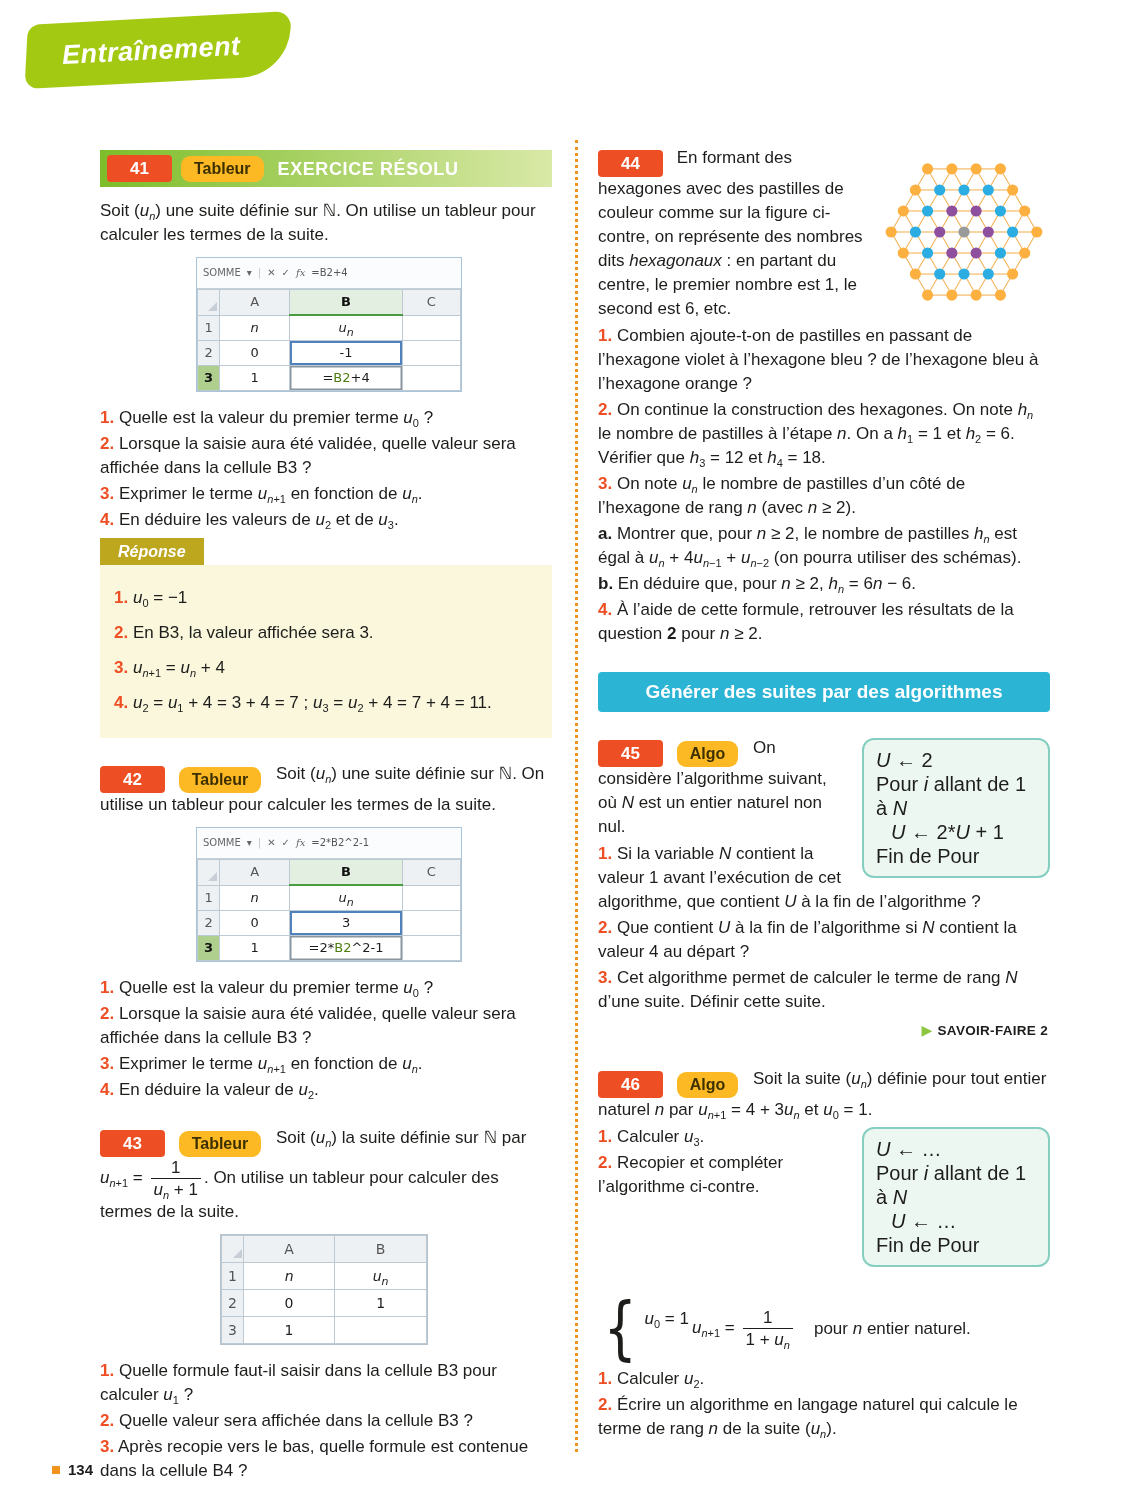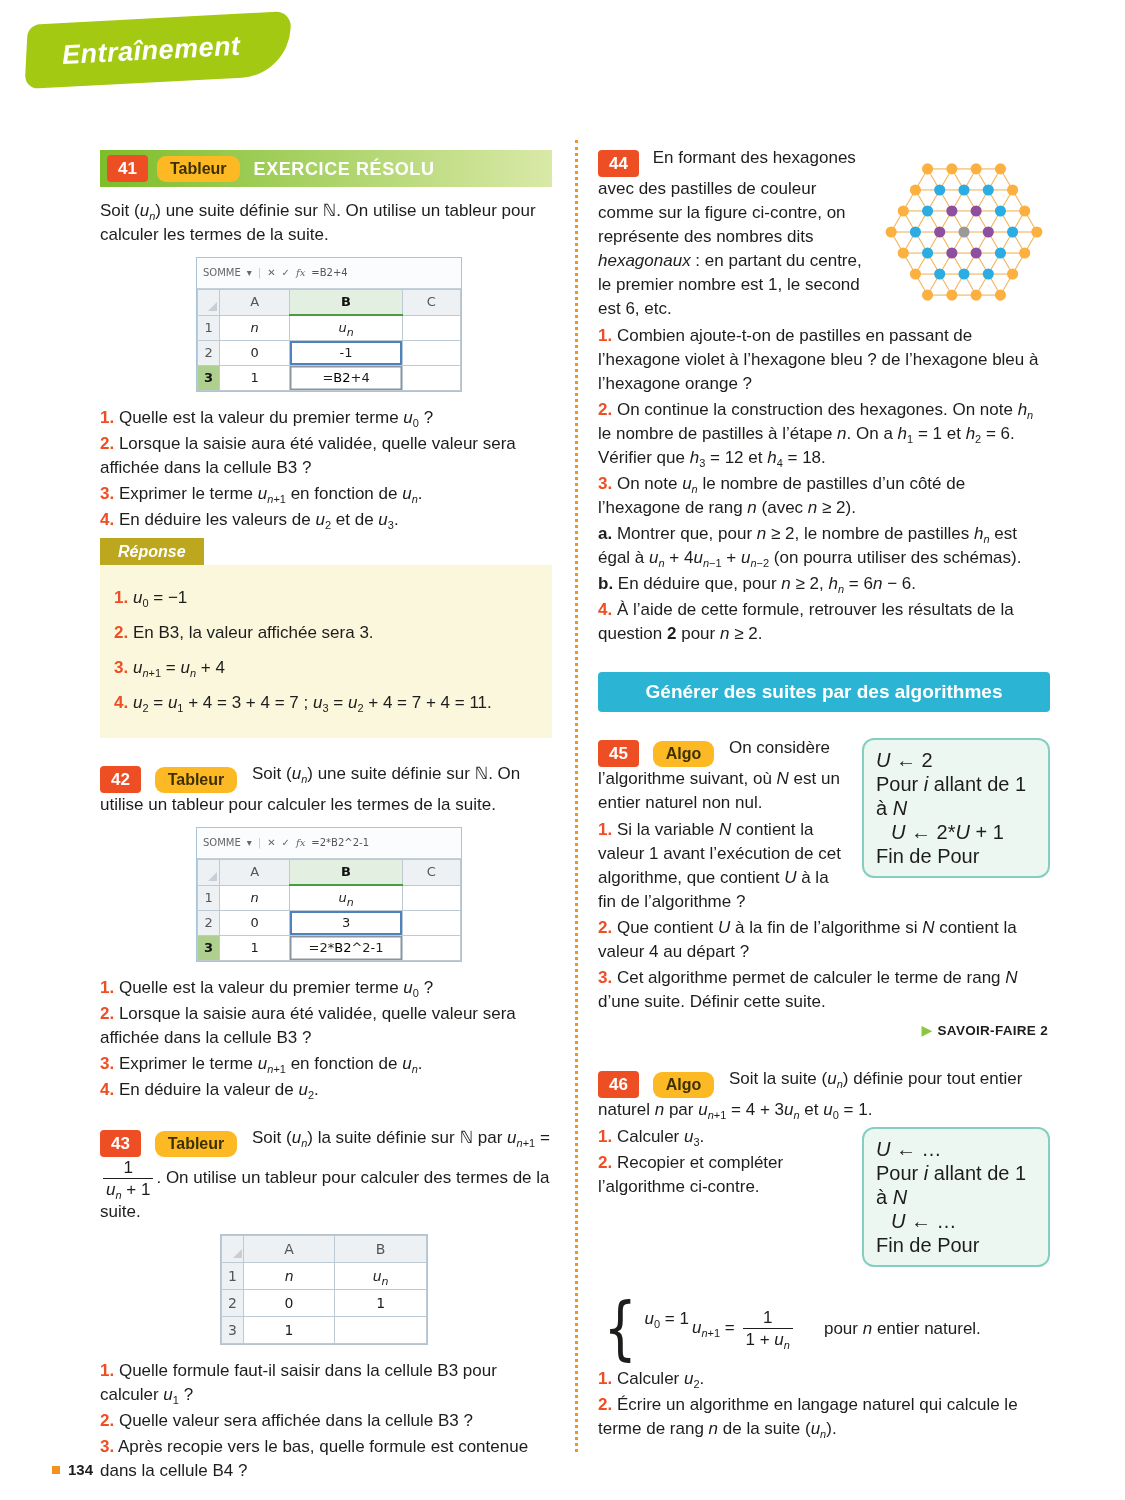--- a/index.html
+++ b/index.html
@@ -22,21 +22,21 @@
   p{margin:0;}
   .para{margin:0 0 3px 0;}
   .q{margin:0 0 2px 0;}
   sub{font-size:11px;line-height:0;}
   .qn{color:#ee4e23;}
 
   .ex{margin-bottom:24px;}
   .ex::after{content:"";display:block;clear:both;}
 
   .ex-num{display:inline-block;background:#ee4e23;color:#fff;font-weight:bold;font-size:17px;
-          line-height:27px;padding:0 11px;border-radius:4px;vertical-align:-6px;margin-right:9px;}
+          line-height:27px;padding:0 23px;border-radius:4px;vertical-align:-6px;margin-right:9px;}
   .badge-yellow{display:inline-block;background:#fdb924;color:#3d3000;font-weight:bold;font-size:16px;
           line-height:26px;padding:0 13px;border-radius:9px;vertical-align:-6px;margin-right:10px;}
 
   
   .resolu-bar{display:flex;align-items:center;background:linear-gradient(90deg,#7dbd2a,#d9e9a7);
           height:37px;padding:0 8px 0 7px;margin-bottom:12px;}
   .resolu-bar .ex-num,.resolu-bar .badge-yellow{vertical-align:baseline;}
   .resolu-title{color:#fff;font-weight:bold;font-size:18px;letter-spacing:.6px;margin-left:4px;}
 
   
@@ -53,21 +53,21 @@
          font-weight:normal;padding:0 2px;color:#1d1d1b;}
   .sheet .colh{background:#eef1f4;color:#555;width:70px;}
   .sheet .colh-sel{background:#e3efe0;border-bottom:2px solid #4a9c41;font-weight:bold;color:#111;width:112px;}
   .sheet .colh-c{width:58px;}
   .sheet .corner{background:#eef1f4;width:22px;}
   .tri{display:block;width:0;height:0;border-left:9px solid transparent;border-bottom:9px solid #c7ced6;margin-left:auto;margin-top:8px;}
   .sheet .rowh{background:#eef1f4;color:#555;}
   .sheet .rowh-sel{background:#aecf8e;color:#111;font-weight:bold;}
   .cell-ref{box-shadow:inset 0 0 0 2px #4f81bd;}
   .cell-edit{box-shadow:inset 0 0 0 1.5px #8a959e;}
-  .ref{color:#000000;}
+  .ref{color:#4d7c0f;}
 
   
   .reponse-badge{display:inline-block;background:#bda71e;color:#fff;font-weight:bold;font-style:italic;
          font-size:16px;line-height:27px;padding:0 18px;margin-top:4px;}
   .answer-box{background:#faf7dd;padding:10px 14px 12px;}
   .answer-box p{margin:11px 0;}
 
   
   .mini-table{width:208px;margin:10px 0 14px 120px;border:1px solid #b7c3cc;}
   .mini-table table{border-collapse:collapse;width:100%;font-family:"DejaVu Sans",sans-serif;}
@@ -86,21 +86,21 @@
   .savoir{text-align:right;font-size:13.5px;font-weight:bold;margin:4px 2px 0 0;letter-spacing:.3px;}
   .savoir .tri-icon{color:#8cc63e;margin-right:5px;font-size:14px;}
 
   
   .frac{display:inline-flex;flex-direction:column;vertical-align:middle;text-align:center;margin:0 3px;}
   .frac .num{display:block;line-height:21px;padding:0 3px;}
   .frac .den{display:block;border-top:1.5px solid #1d1d1b;line-height:21px;padding:0 3px;}
   .system{display:flex;align-items:center;margin:4px 0 8px;}
   .brace{font-size:70px;font-weight:400;line-height:.85;margin-right:2px;transform:scaleX(.75);font-family:"DejaVu Sans",sans-serif;}
   .sys-lines{display:flex;flex-direction:row;gap:3px;}
-  .sys-line2-wrap{display:flex;align-items:center;gap:28px;}
+  .sys-line2-wrap{display:flex;align-items:center;gap:18px;}
 
   
   .footer{position:absolute;left:52px;bottom:22px;display:flex;align-items:center;gap:8px;
          font-size:15px;font-weight:bold;color:#1d1d1b;}
   .footer .sq{width:8px;height:8px;background:#f0941e;}
 </style>
 </head>
 <body>
 
 <div class="page">

